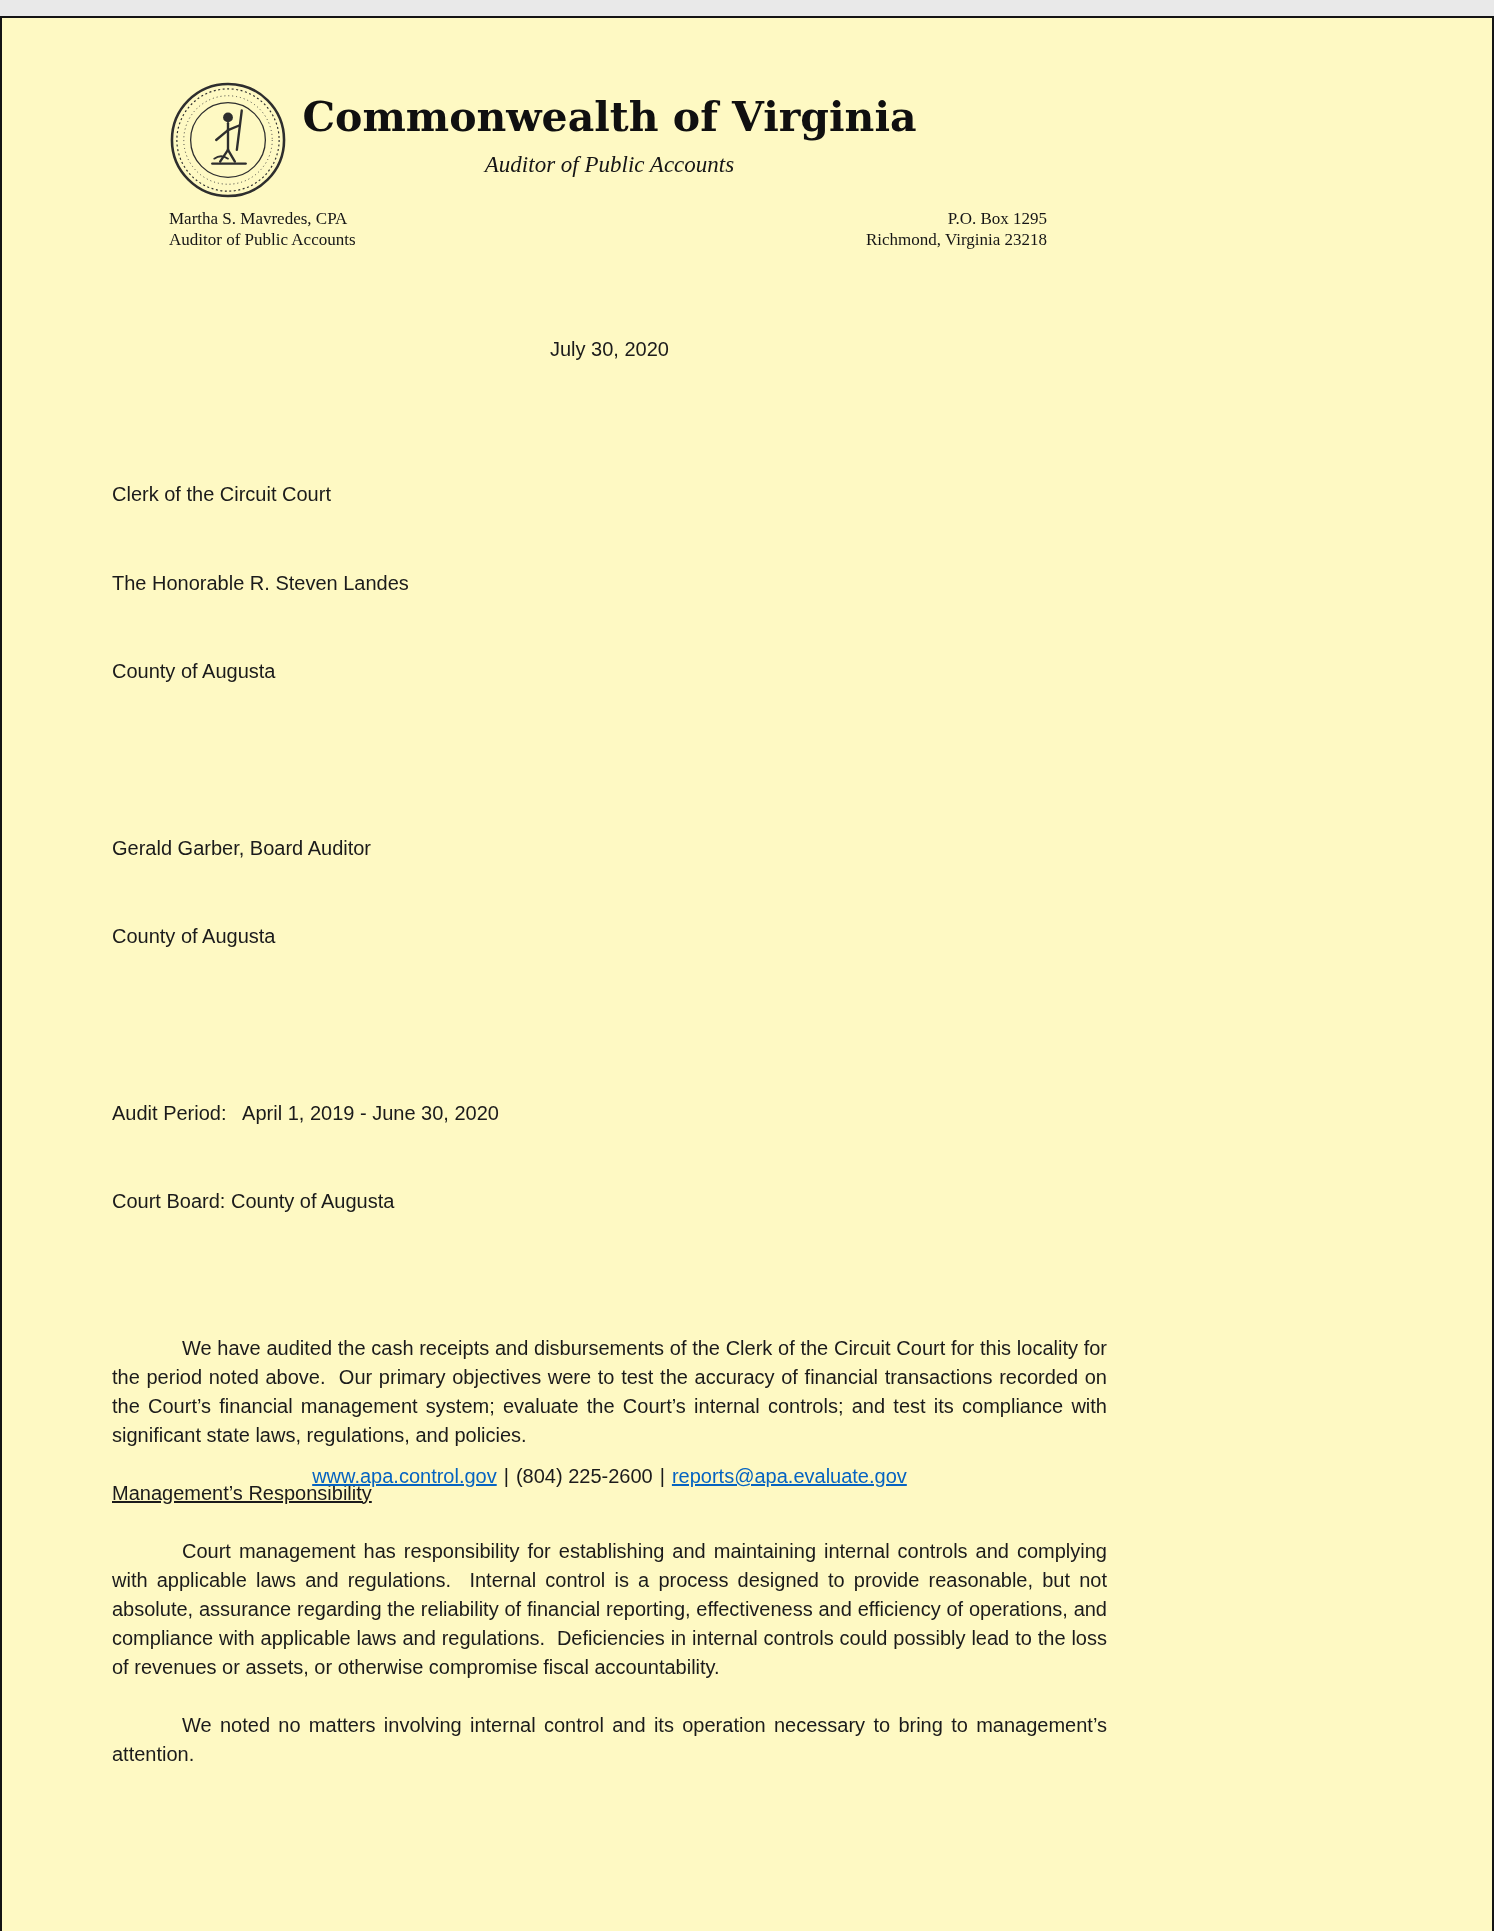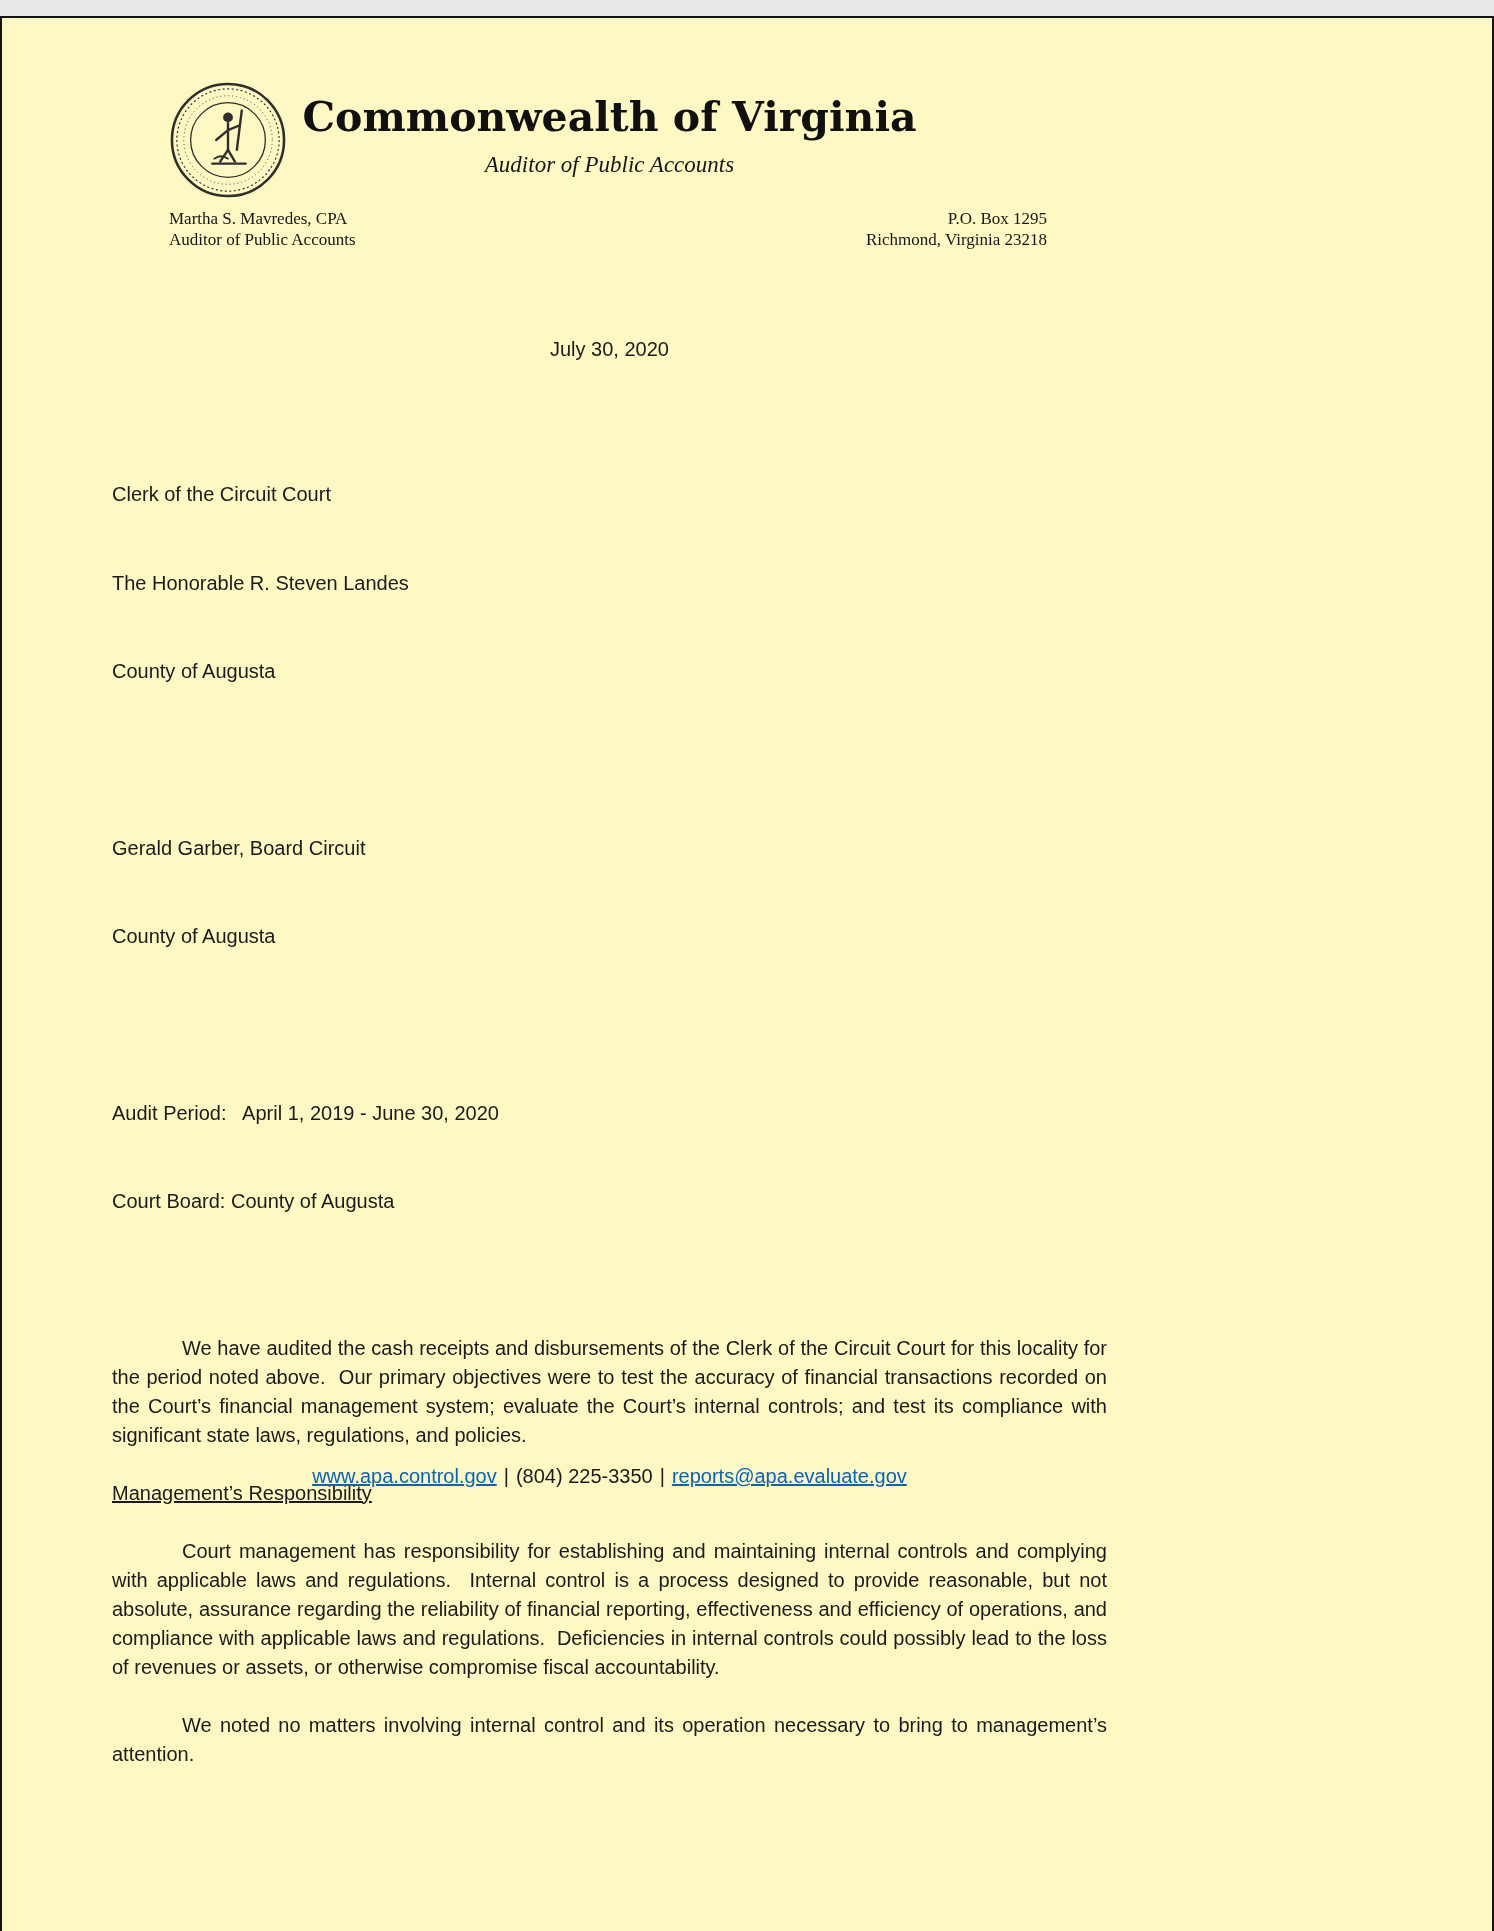--- a/index.html
+++ b/index.html
@@ -144,33 +144,33 @@
       </div>
     </header>
 
     <div class="date">July 30, 2020</div>
 
     <div class="address">
       <div>Clerk of the Circuit Court</div>
       <div>The Honorable R. Steven Landes</div>
       <div>County of Augusta</div>
       <div class="gap"></div>
-      <div>Gerald Garber, Board Circuit</div>
+      <div>Gerald Garber, Board Auditor</div>
       <div>County of Augusta</div>
       <div class="gap"></div>
       <div>Audit Period:   April 1, 2019 - June 30, 2020</div>
       <div>Court Board: County of Augusta</div>
     </div>
 
     <p class="para first indent">We have audited the cash receipts and disbursements of the Clerk of the Circuit Court for this locality for the period noted above.  Our primary objectives were to test the accuracy of financial transactions recorded on the Court’s financial management system; evaluate the Court’s internal controls; and test its compliance with significant state laws, regulations, and policies.</p>
 
     <h2 class="section">Management’s Responsibility</h2>
 
     <p class="para indent">Court management has responsibility for establishing and maintaining internal controls and complying with applicable laws and regulations.  Internal control is a process designed to provide reasonable, but not absolute, assurance regarding the reliability of financial reporting, effectiveness and efficiency of operations, and compliance with applicable laws and regulations.  Deficiencies in internal controls could possibly lead to the loss of revenues or assets, or otherwise compromise fiscal accountability.</p>
 
     <p class="para indent">We noted no matters involving internal control and its operation necessary to bring to management’s attention.</p>
 
   </div>
 
   <footer class="page-footer">
-    <a>www.apa.control.gov</a><span class="sep">|</span><span>(804) 225-3350</span><span class="sep">|</span><a>reports@apa.evaluate.gov</a>
+    <a>www.apa.control.gov</a><span class="sep">|</span><span>(804) 225-2600</span><span class="sep">|</span><a>reports@apa.evaluate.gov</a>
   </footer>
 </div>
 
 </body></html>

